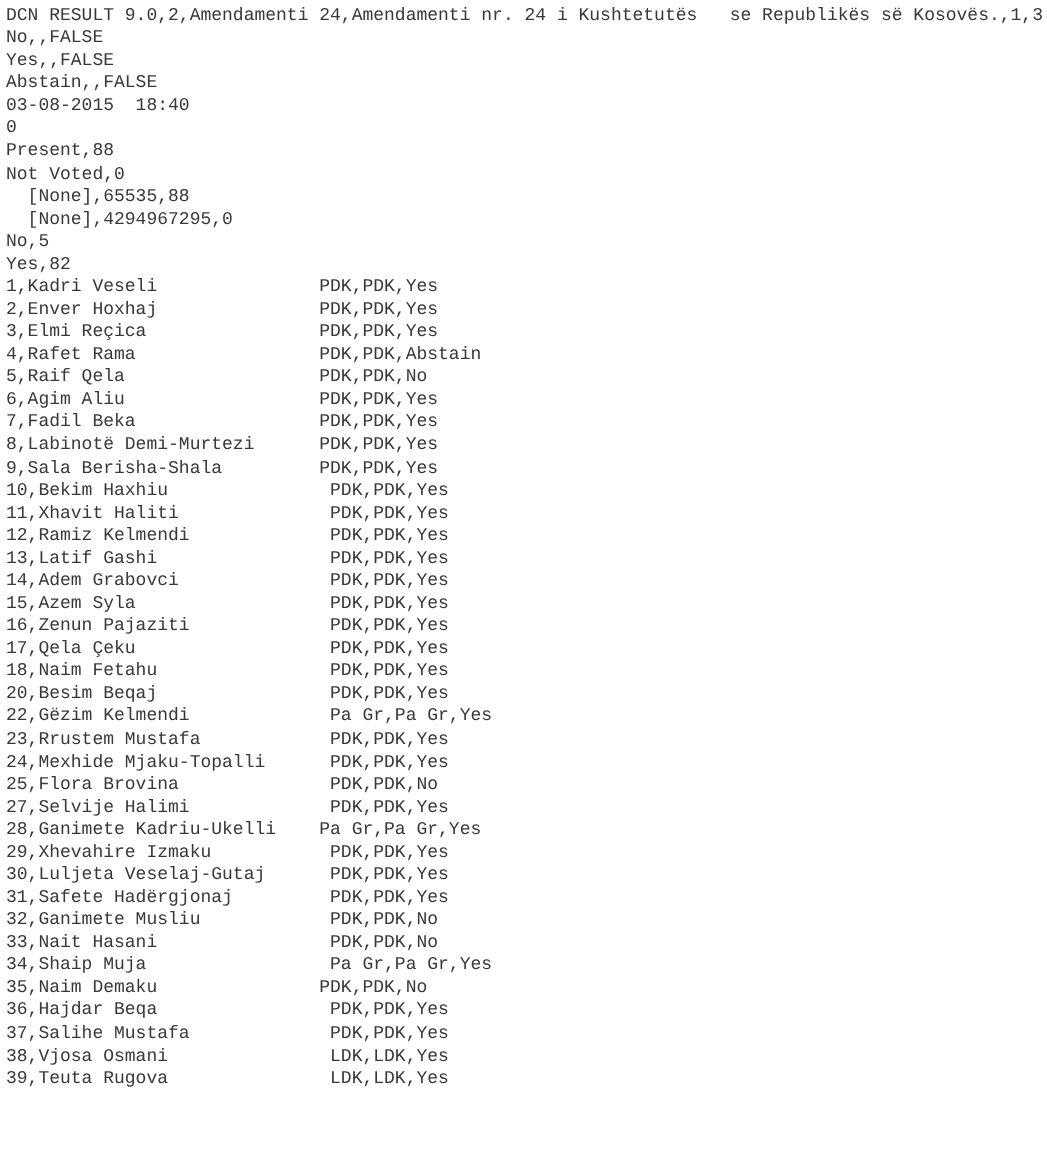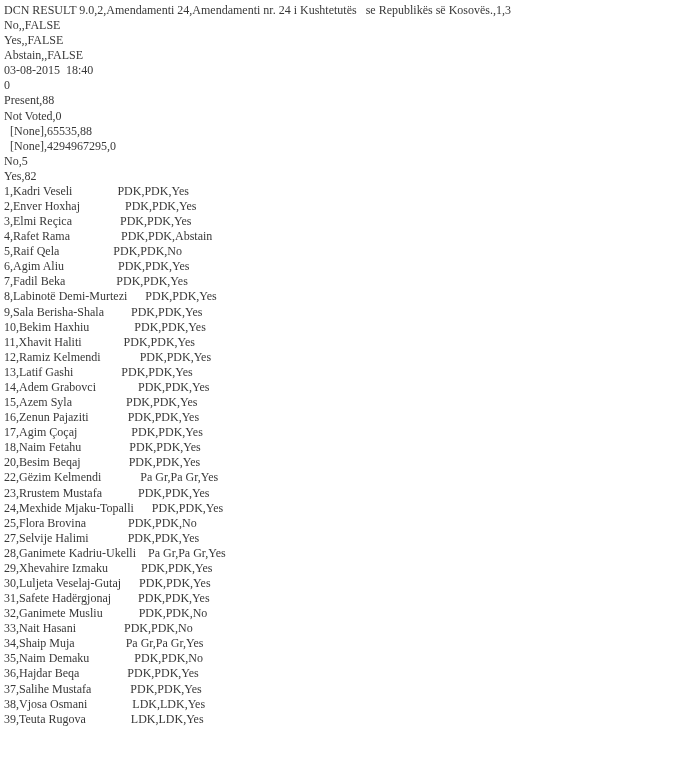--- a/index.html
+++ b/index.html
@@ -12,21 +12,21 @@
   }
   .doc {
     box-sizing: border-box;
     width: 698px;
     height: 772px;
     padding: 3px 0 0 4px;
     background: #ffffff;
     overflow: hidden;
   }
   .line {
-    font-family: Liberation Serif, serif;
+    font-family: Liberation Mono, monospace;
     font-size: 12px;
     line-height: 15.08px;
     color: #383838;
     white-space: pre;
   }
 </style>
 </head>
 <body>
 
 <div class="doc">
@@ -54,21 +54,21 @@
       <div class="line">7,Fadil Beka                 PDK,PDK,Yes</div>
       <div class="line">8,Labinotë Demi-Murtezi      PDK,PDK,Yes</div>
       <div class="line">9,Sala Berisha-Shala         PDK,PDK,Yes</div>
       <div class="line">10,Bekim Haxhiu               PDK,PDK,Yes</div>
       <div class="line">11,Xhavit Haliti              PDK,PDK,Yes</div>
       <div class="line">12,Ramiz Kelmendi             PDK,PDK,Yes</div>
       <div class="line">13,Latif Gashi                PDK,PDK,Yes</div>
       <div class="line">14,Adem Grabovci              PDK,PDK,Yes</div>
       <div class="line">15,Azem Syla                  PDK,PDK,Yes</div>
       <div class="line">16,Zenun Pajaziti             PDK,PDK,Yes</div>
-      <div class="line">17,Agim Çoçaj                  PDK,PDK,Yes</div>
+      <div class="line">17,Qela Çeku                  PDK,PDK,Yes</div>
       <div class="line">18,Naim Fetahu                PDK,PDK,Yes</div>
       <div class="line">20,Besim Beqaj                PDK,PDK,Yes</div>
       <div class="line">22,Gëzim Kelmendi             Pa Gr,Pa Gr,Yes</div>
       <div class="line">23,Rrustem Mustafa            PDK,PDK,Yes</div>
       <div class="line">24,Mexhide Mjaku-Topalli      PDK,PDK,Yes</div>
       <div class="line">25,Flora Brovina              PDK,PDK,No</div>
       <div class="line">27,Selvije Halimi             PDK,PDK,Yes</div>
       <div class="line">28,Ganimete Kadriu-Ukelli    Pa Gr,Pa Gr,Yes</div>
       <div class="line">29,Xhevahire Izmaku           PDK,PDK,Yes</div>
       <div class="line">30,Luljeta Veselaj-Gutaj      PDK,PDK,Yes</div>

